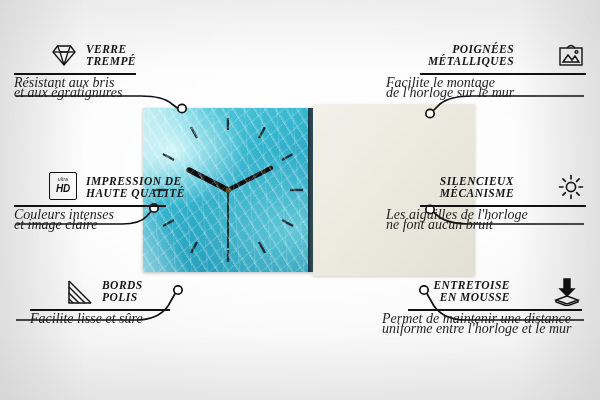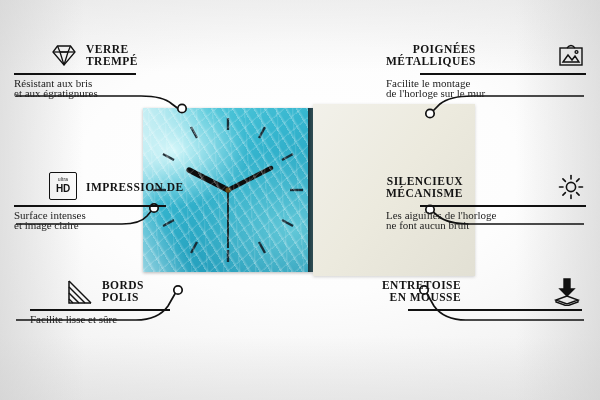--- a/index.html
+++ b/index.html
@@ -48,35 +48,35 @@
   #photo-back{
     left:313px;top:104px;width:162px;height:172px;
     background:linear-gradient(128deg,#f2f1ea 0%, #eceade 48%, #e2e0d4 100%);
     box-shadow:0 1px 3px rgba(0,0,0,.18);
   }
 
   
   #clock-hands{position:absolute;left:0;top:0;width:170px;height:164px;}
 
   
-  .feature{position:absolute;width:200px;}
+  .feature{position:absolute;width:200px;font-style:italic;}
   .feature .head{display:flex;align-items:center;gap:7px;}
   .feature.left .head{justify-content:flex-start;}
-  .feature.right .head{justify-content:space-between;}
+  .feature.right .head{justify-content:flex-end;}
   .ficon{width:30px;height:30px;flex:0 0 30px;display:block;padding-left:35px;}
   .ftitle{
     font-family:"Liberation Serif",serif;
     font-weight:bold;font-size:11.5px;letter-spacing:.45px;
     color:#141414;line-height:12.5px;text-transform:uppercase;
   }
   .feature.right .ftitle{text-align:right;}
   .rule{height:1.6px;background:#111;margin:3px 0 3px;}
   .fdesc{
     font-family:"Liberation Serif",serif;
-    font-size:11px;line-height:10.2px;color:#1d1d1d;
+    font-size:14px;line-height:10.2px;color:#1d1d1d;
   }
   .feature.right .fdesc{}
 
   #f-verre{left:14px;top:40px;}
   #f-impression{left:14px;top:172px;}
   #f-bords{left:30px;top:276px;}
   #f-poignees{left:386px;top:40px;}
   #f-mecanisme{left:386px;top:172px;}
   #f-entretoise{left:382px;top:276px;}
 
@@ -178,25 +178,26 @@
   <div class="feature left" id="f-impression">
     <div class="head">
       <span class="ficon">
         <span class="hd-badge">
           <span class="u">ultra</span>
           <span class="h">HD</span>
         </span>
       </span>
       <div class="ftitle">
         <div>IMPRESSION DE</div>
-      </div>
-    </div>
-    <div class="rule"></div>
-    <div class="fdesc">
-      <div>Surface intenses</div>
+        <div>HAUTE QUALITÉ</div>
+      </div>
+    </div>
+    <div class="rule"></div>
+    <div class="fdesc">
+      <div>Couleurs intenses</div>
       <div>et image claire</div>
     </div>
   </div>
 
   <div class="feature left" id="f-bords">
     <div class="head">
       <span class="ficon">
         <svg viewBox="0 0 30 30" width="30" height="30" fill="none" stroke="#111" stroke-width="1.5">
           <path d="M4 5 L26 27"></path>
             <path d="M4 11 L20 27"></path>
@@ -275,15 +276,19 @@
       </div>
       <span class="ficon">
         <svg viewBox="0 0 30 30" width="30" height="30" fill="none" stroke="#111" stroke-width="1.4">
           <path d="M12 3 H18 V13 H22 L15 20 L8 13 H12 Z" fill="#111"></path>
           <path d="M15 20 L4 24 L15 28 L26 24 Z"></path>
           <path d="M4 24 V26 L15 30 L26 26 V24"></path>
         </svg>
       </span>
     </div>
     <div class="rule"></div>
+    <div class="fdesc">
+      <div>Permet de maintenir une distance</div>
+      <div>uniforme entre l'horloge et le mur</div>
+    </div>
   </div>
 
 </div>
 
 </body></html>

